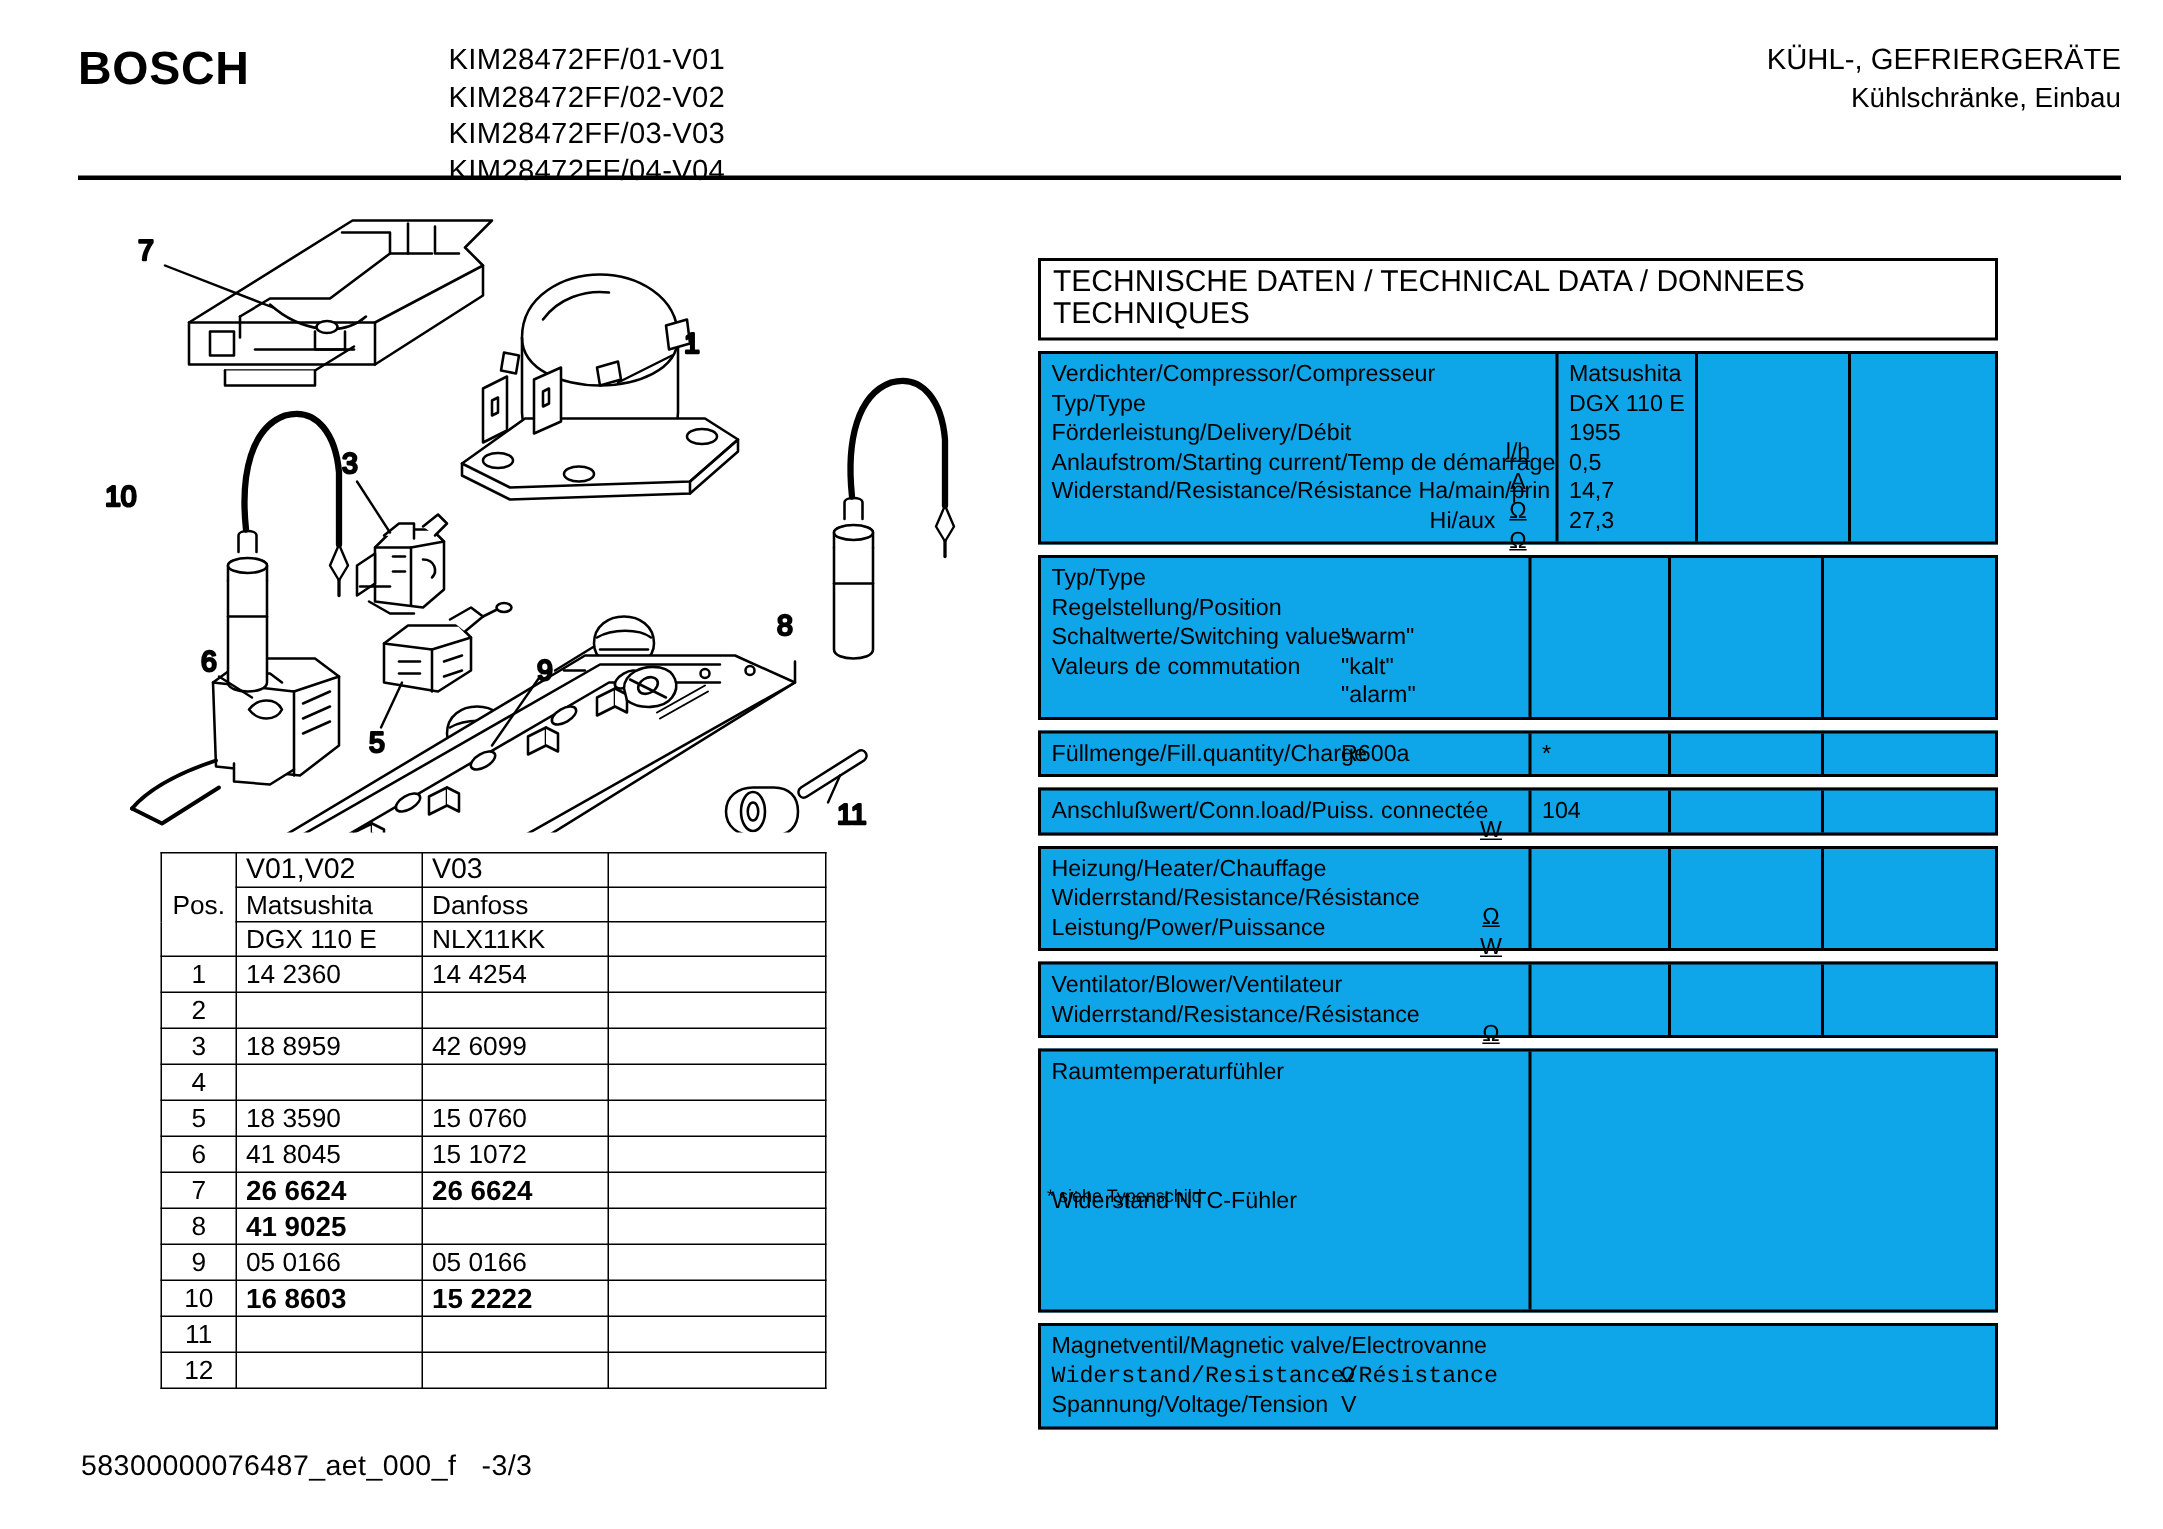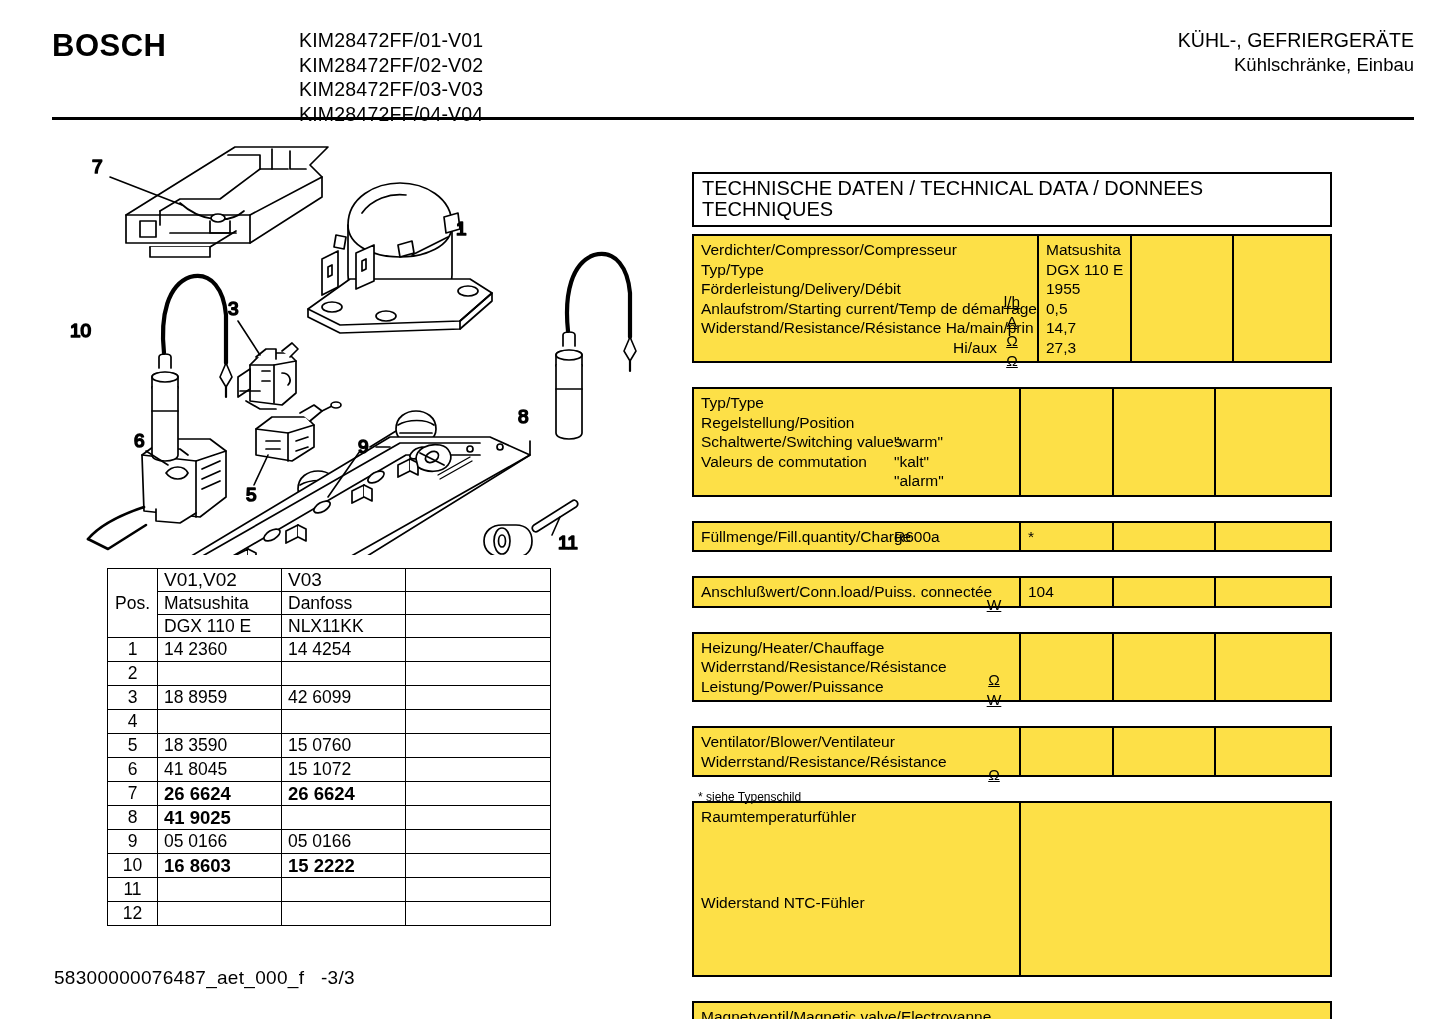--- a/index.html
+++ b/index.html
@@ -53,23 +53,23 @@
   #parts-table col.c1 { width:50px; }
   #parts-table col.c2 { width:124px; }
   #parts-table col.c3 { width:124px; }
   #parts-table col.c4 { width:145px; }
   #parts-table tr.hrow td { height:23px; }
 
   
   #tech { position:absolute; left:692px; top:172px; width:640px; }
   .tblock {
     border:2.2px solid #000;
-    margin-bottom:24px;
+    margin-bottom:7px;
     display:flex;
-    background:#fde047;
+    background:#0ea5e9;
   }
   .tblock .labels {
     flex:0 0 325px;
     padding:4px 0 4px 7px;
     position:relative;
   }
   .tblock .colv {
     border-left:2.2px solid #000;
     padding:4px 0 4px 7px;
   }

